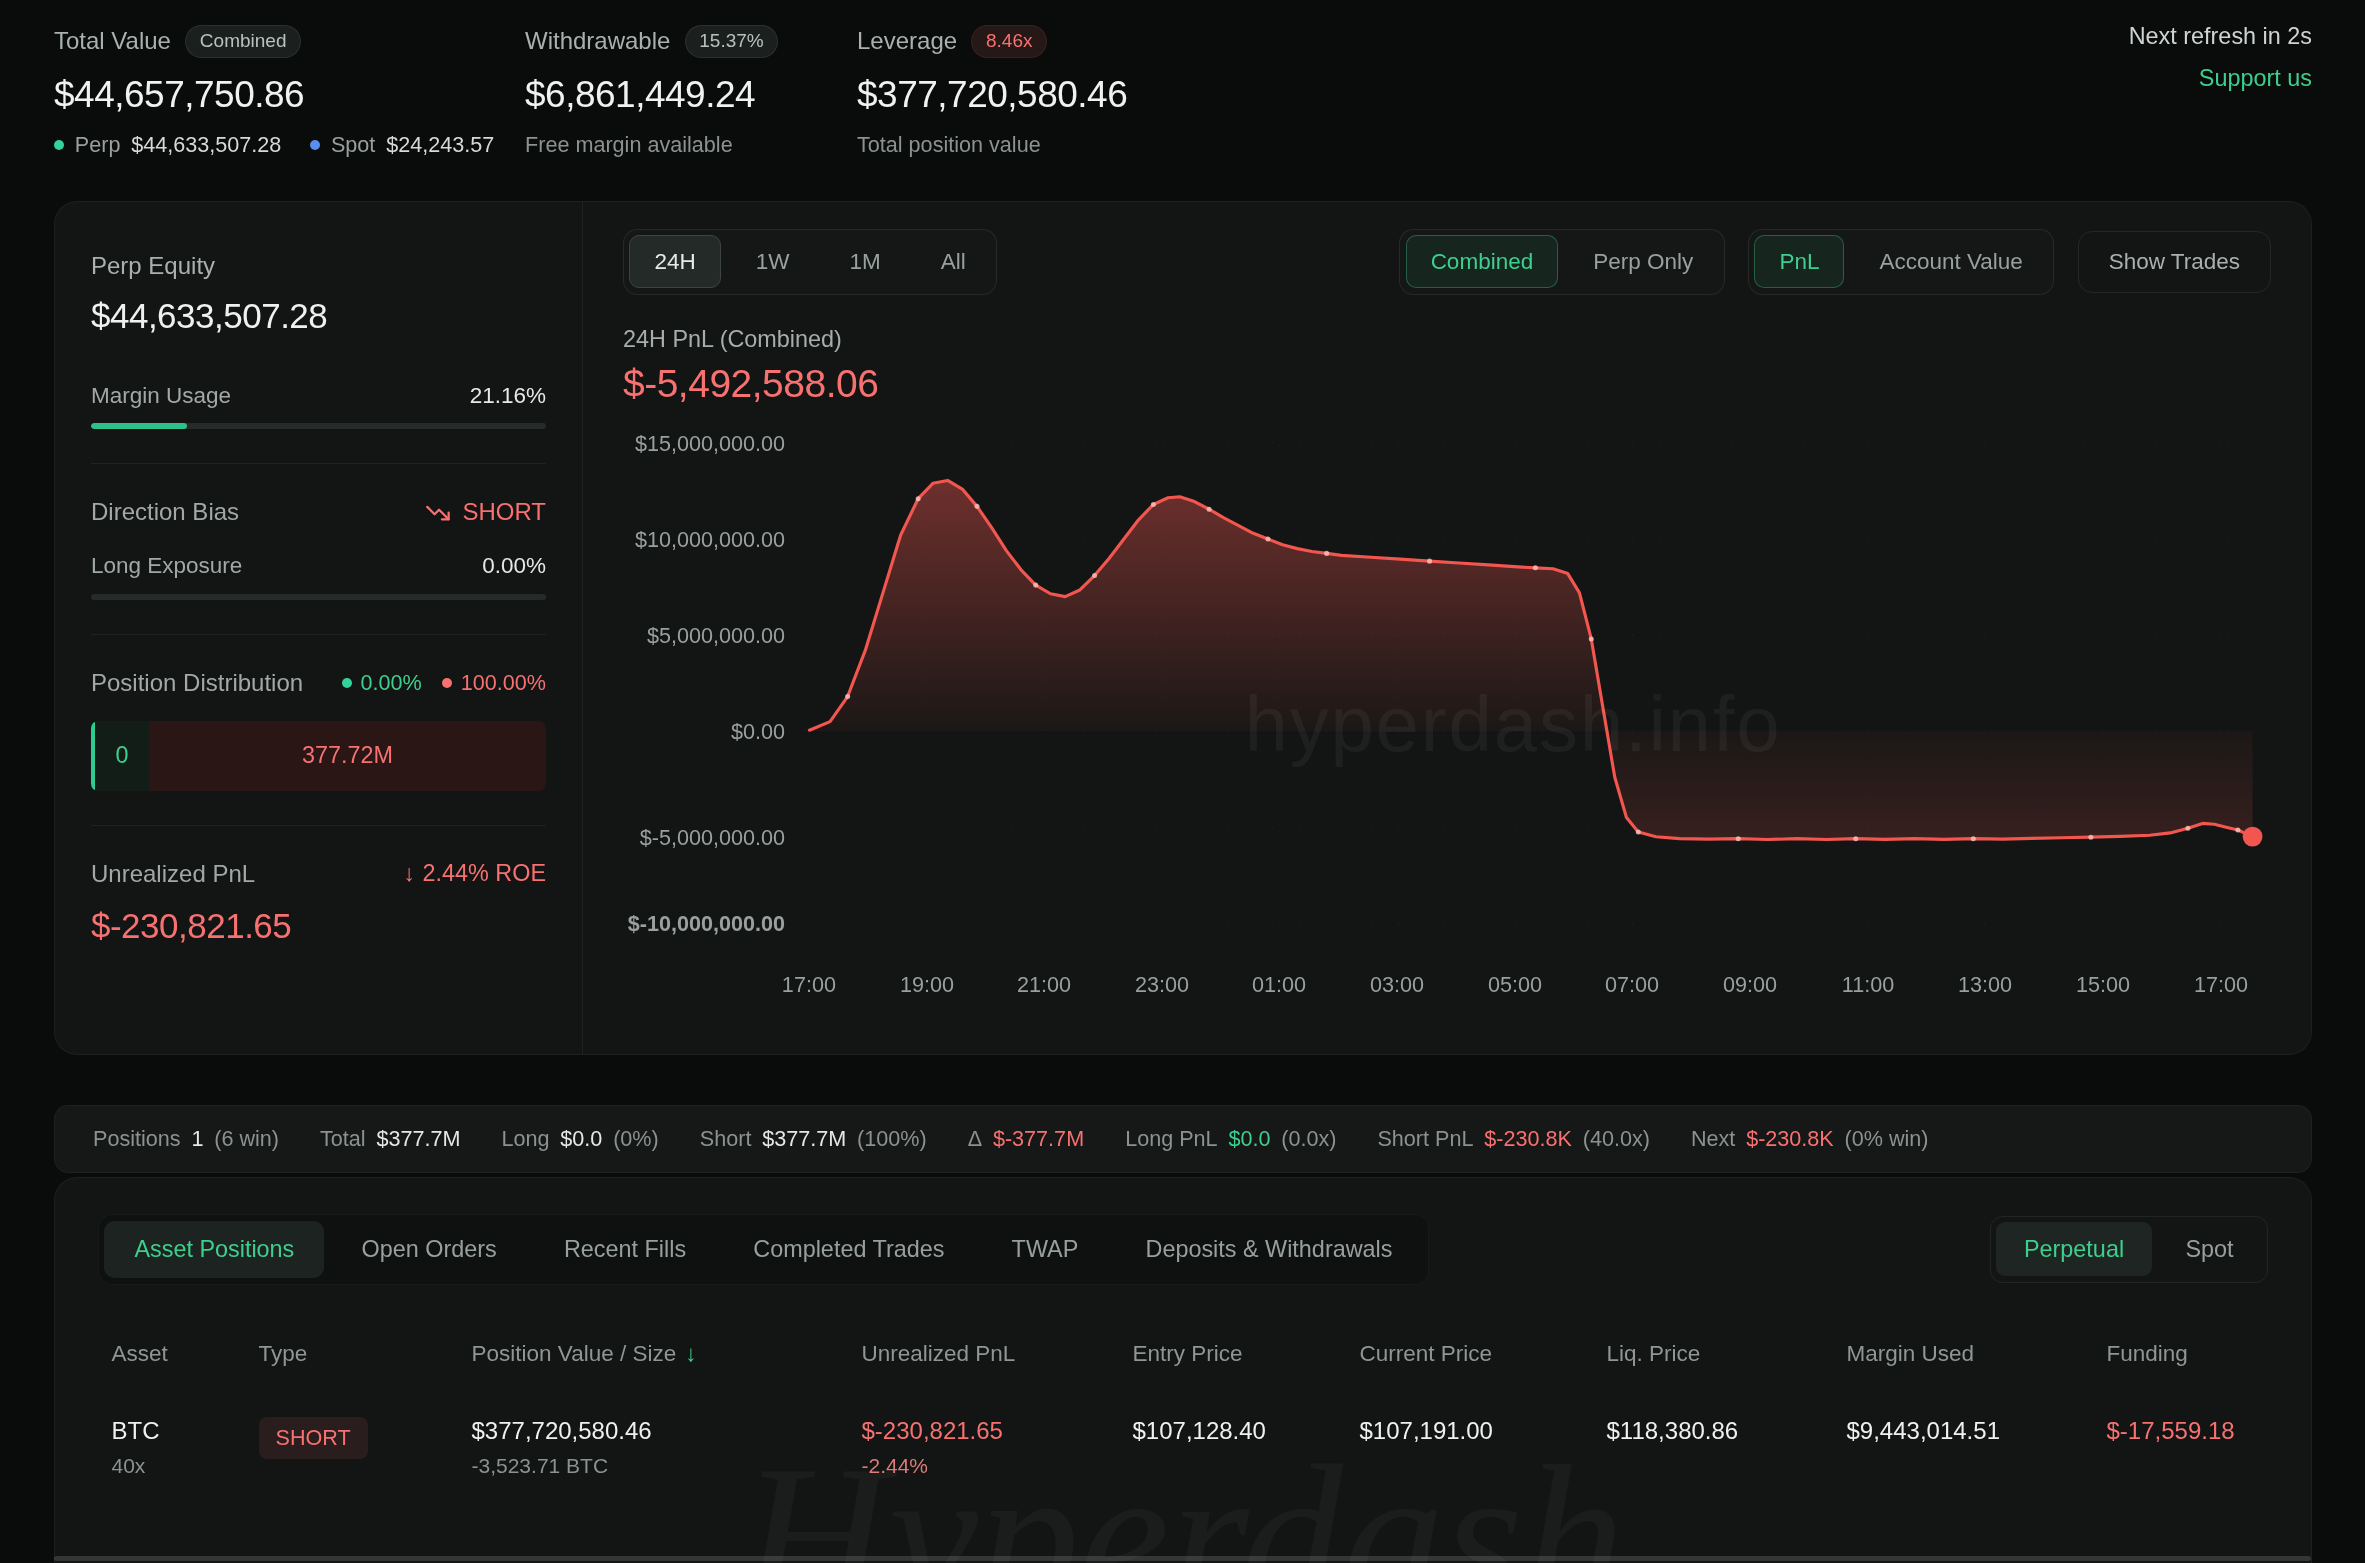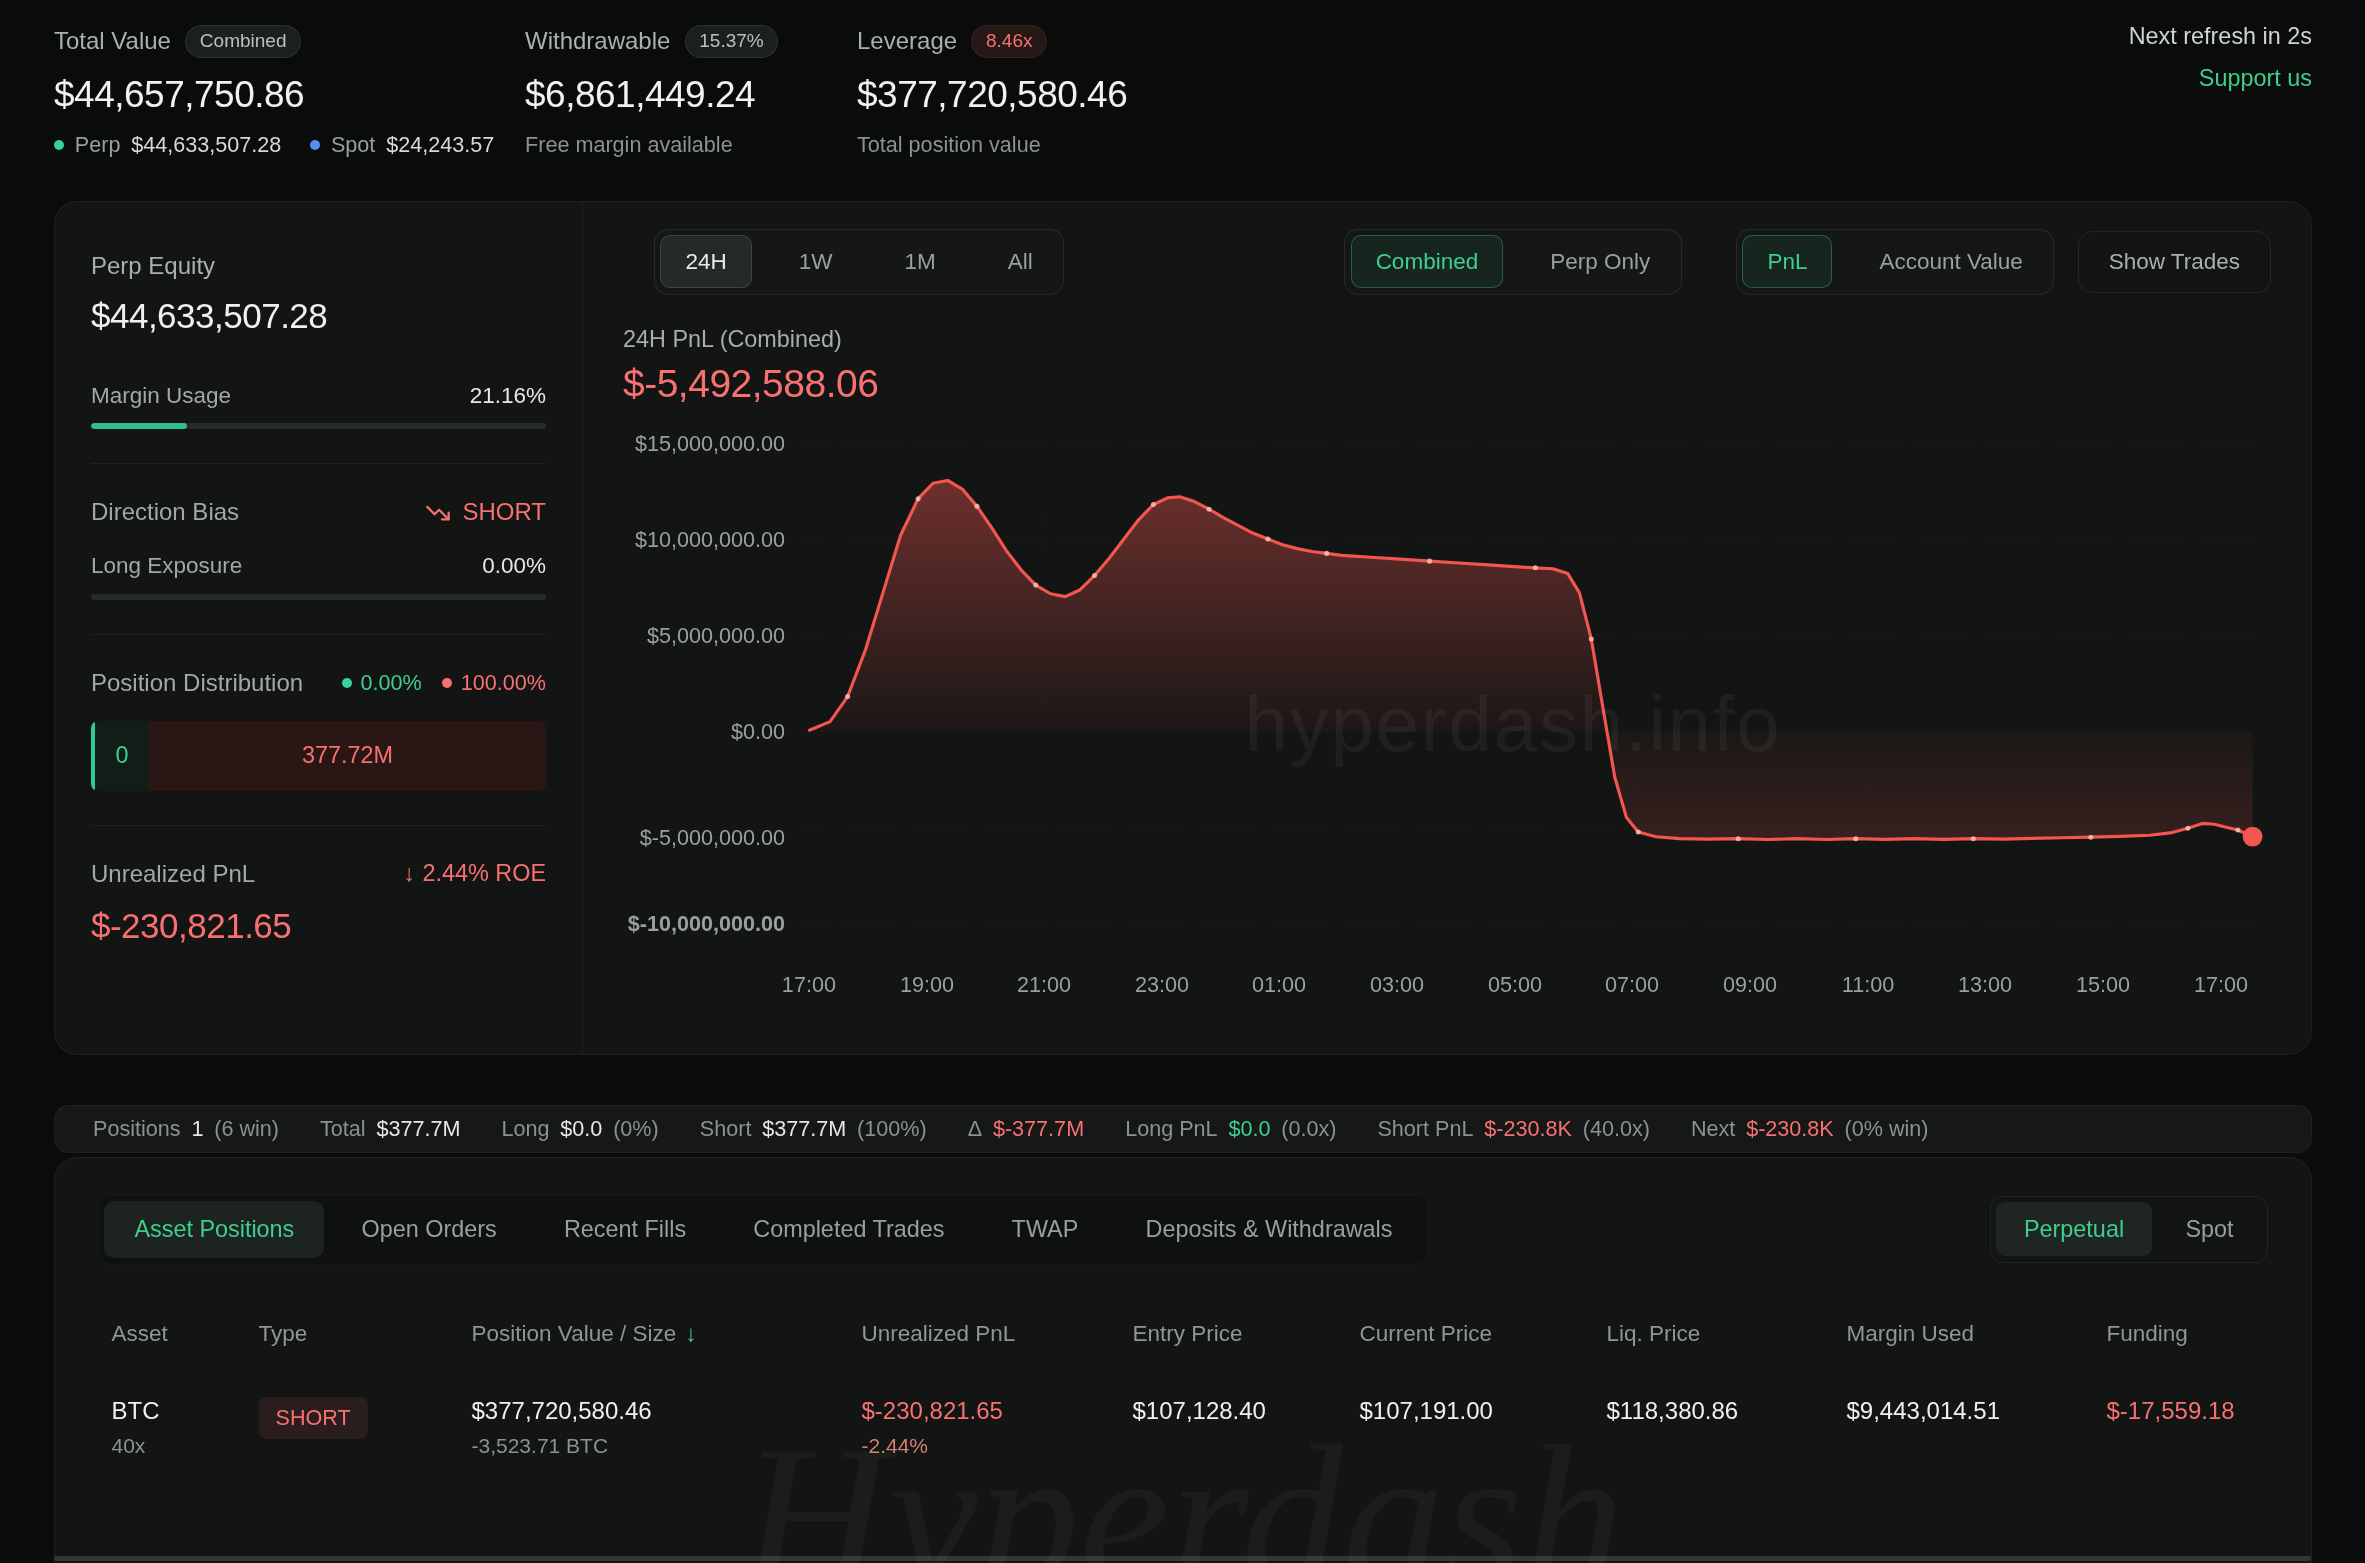--- a/index.html
+++ b/index.html
@@ -72,22 +72,22 @@
     color:#f87171; font-size:23.4px;
   }
   .pnl-big { font-size:35px; font-weight:500; color:#f87171; margin-top:18px; letter-spacing:-0.5px; }
   .roe { font-size:23.4px; color:#f87171; display:flex; align-items:center; gap:7.2px; }
 
   
   .chart-region { flex:1; padding:27px 40px 0 40px; position:relative; }
   .controls { display:flex; justify-content:space-between; align-items:center; }
   .ctrl-right { display:flex; gap:23.4px; align-items:center; }
   .seg {
-    display:flex; gap:22px; padding:5.4px;
-    border:0.9px solid rgba(255,255,255,0.08); border-radius:14.4px; background:rgba(255,255,255,0.01);margin-left:31px;
+    display:flex; gap:10px; padding:5.4px;
+    border:0.9px solid rgba(255,255,255,0.08); border-radius:14.4px; background:rgba(255,255,255,0.01);
   }
   .seg-btn {
     font-size:22.5px; color:#99a19e; padding:12.6px 24px; border-radius:10px;
     background:transparent; border:0.9px solid transparent; cursor:pointer;
     font-family:inherit;
   }
   .seg-btn.active-neutral { background:#242a28; border-color:#3c4543; color:#e6eae8; }
   .seg-btn.active-green { background:rgba(62,207,142,0.08); border-color:rgba(62,207,142,0.35); color:#3ecf8e; }
   .lone-btn {
     font-size:22.5px; color:#aab1ae; padding:17px 30px; border-radius:14.4px;
@@ -105,21 +105,21 @@
   #x-axis { position:absolute; left:180px; top:554px; width:1456px; height:36px; }
   .xtick { position:absolute; transform:translateX(-50%); font-size:21.6px; color:#99a09d; }
   .chart-watermark {
     position:absolute; left:54%; top:261px; transform:translateX(-50%);
     font-size:78px; color:rgba(255,255,255,0.05); letter-spacing:1.8px; pointer-events:none;
     white-space:nowrap;
   }
 
   
   .stats-bar {
-    margin:50px 54px 0 54px; height:48px;
+    margin:50px 54px 0 54px; height:68px;
     background:#151817; border:0.9px solid rgba(255,255,255,0.04); border-radius:14.4px;
     display:flex; align-items:center; gap:41px; padding:0 38px;
     font-size:21.6px; white-space:nowrap;
   }
   .stat { display:flex; gap:10.8px; align-items:center; }
   .s-label { color:#8b9290; }
   .s-value { color:#e5e8e6; }
   .s-suffix { color:#8b9290; }
   .s-value.red { color:#f87171; }
   .s-value.green { color:#3ecf8e; }

